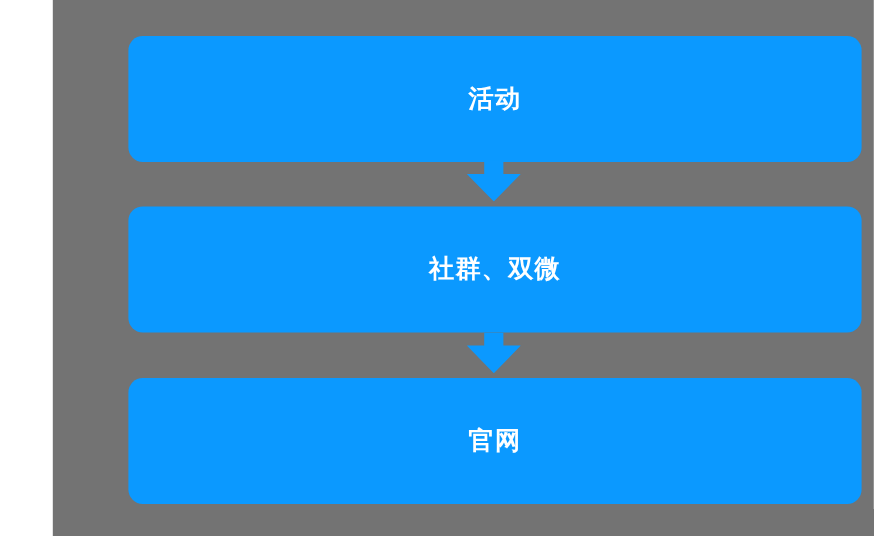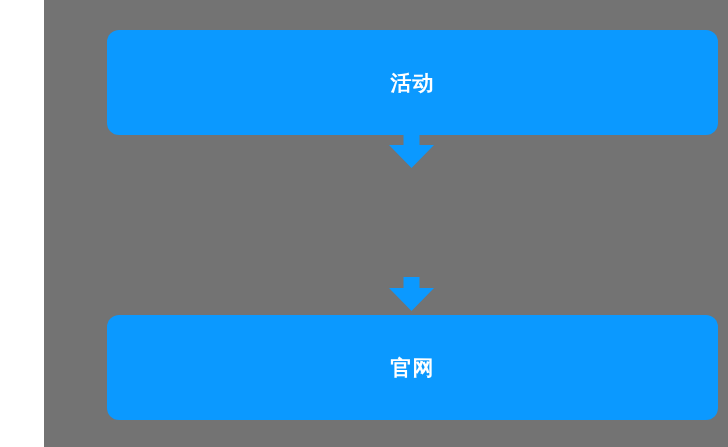--- a/index.html
+++ b/index.html
@@ -67,20 +67,23 @@
   <div class="flow-node" id="node-0">
     <span class="flow-node-label">活动</span>
   </div>
 
   <div class="flow-arrow" id="arrow-0">
     <svg viewBox="0 0 45 34" xmlns="http://www.w3.org/2000/svg" aria-hidden="true">
       <path d="M14.5 0 H30.5 V11 H45 L22.5 34 L0 11 H14.5 Z" fill="#0b99ff"></path>
     </svg>
   </div>
 
+  <div class="flow-node" id="node-1">
+    <span class="flow-node-label">社群、双微</span>
+  </div>
 
   <div class="flow-arrow" id="arrow-1">
     <svg viewBox="0 0 45 34" xmlns="http://www.w3.org/2000/svg" aria-hidden="true">
       <path d="M14.5 0 H30.5 V11 H45 L22.5 34 L0 11 H14.5 Z" fill="#0b99ff"></path>
     </svg>
   </div>
 
   <div class="flow-node" id="node-2">
     <span class="flow-node-label">官网</span>
   </div>

